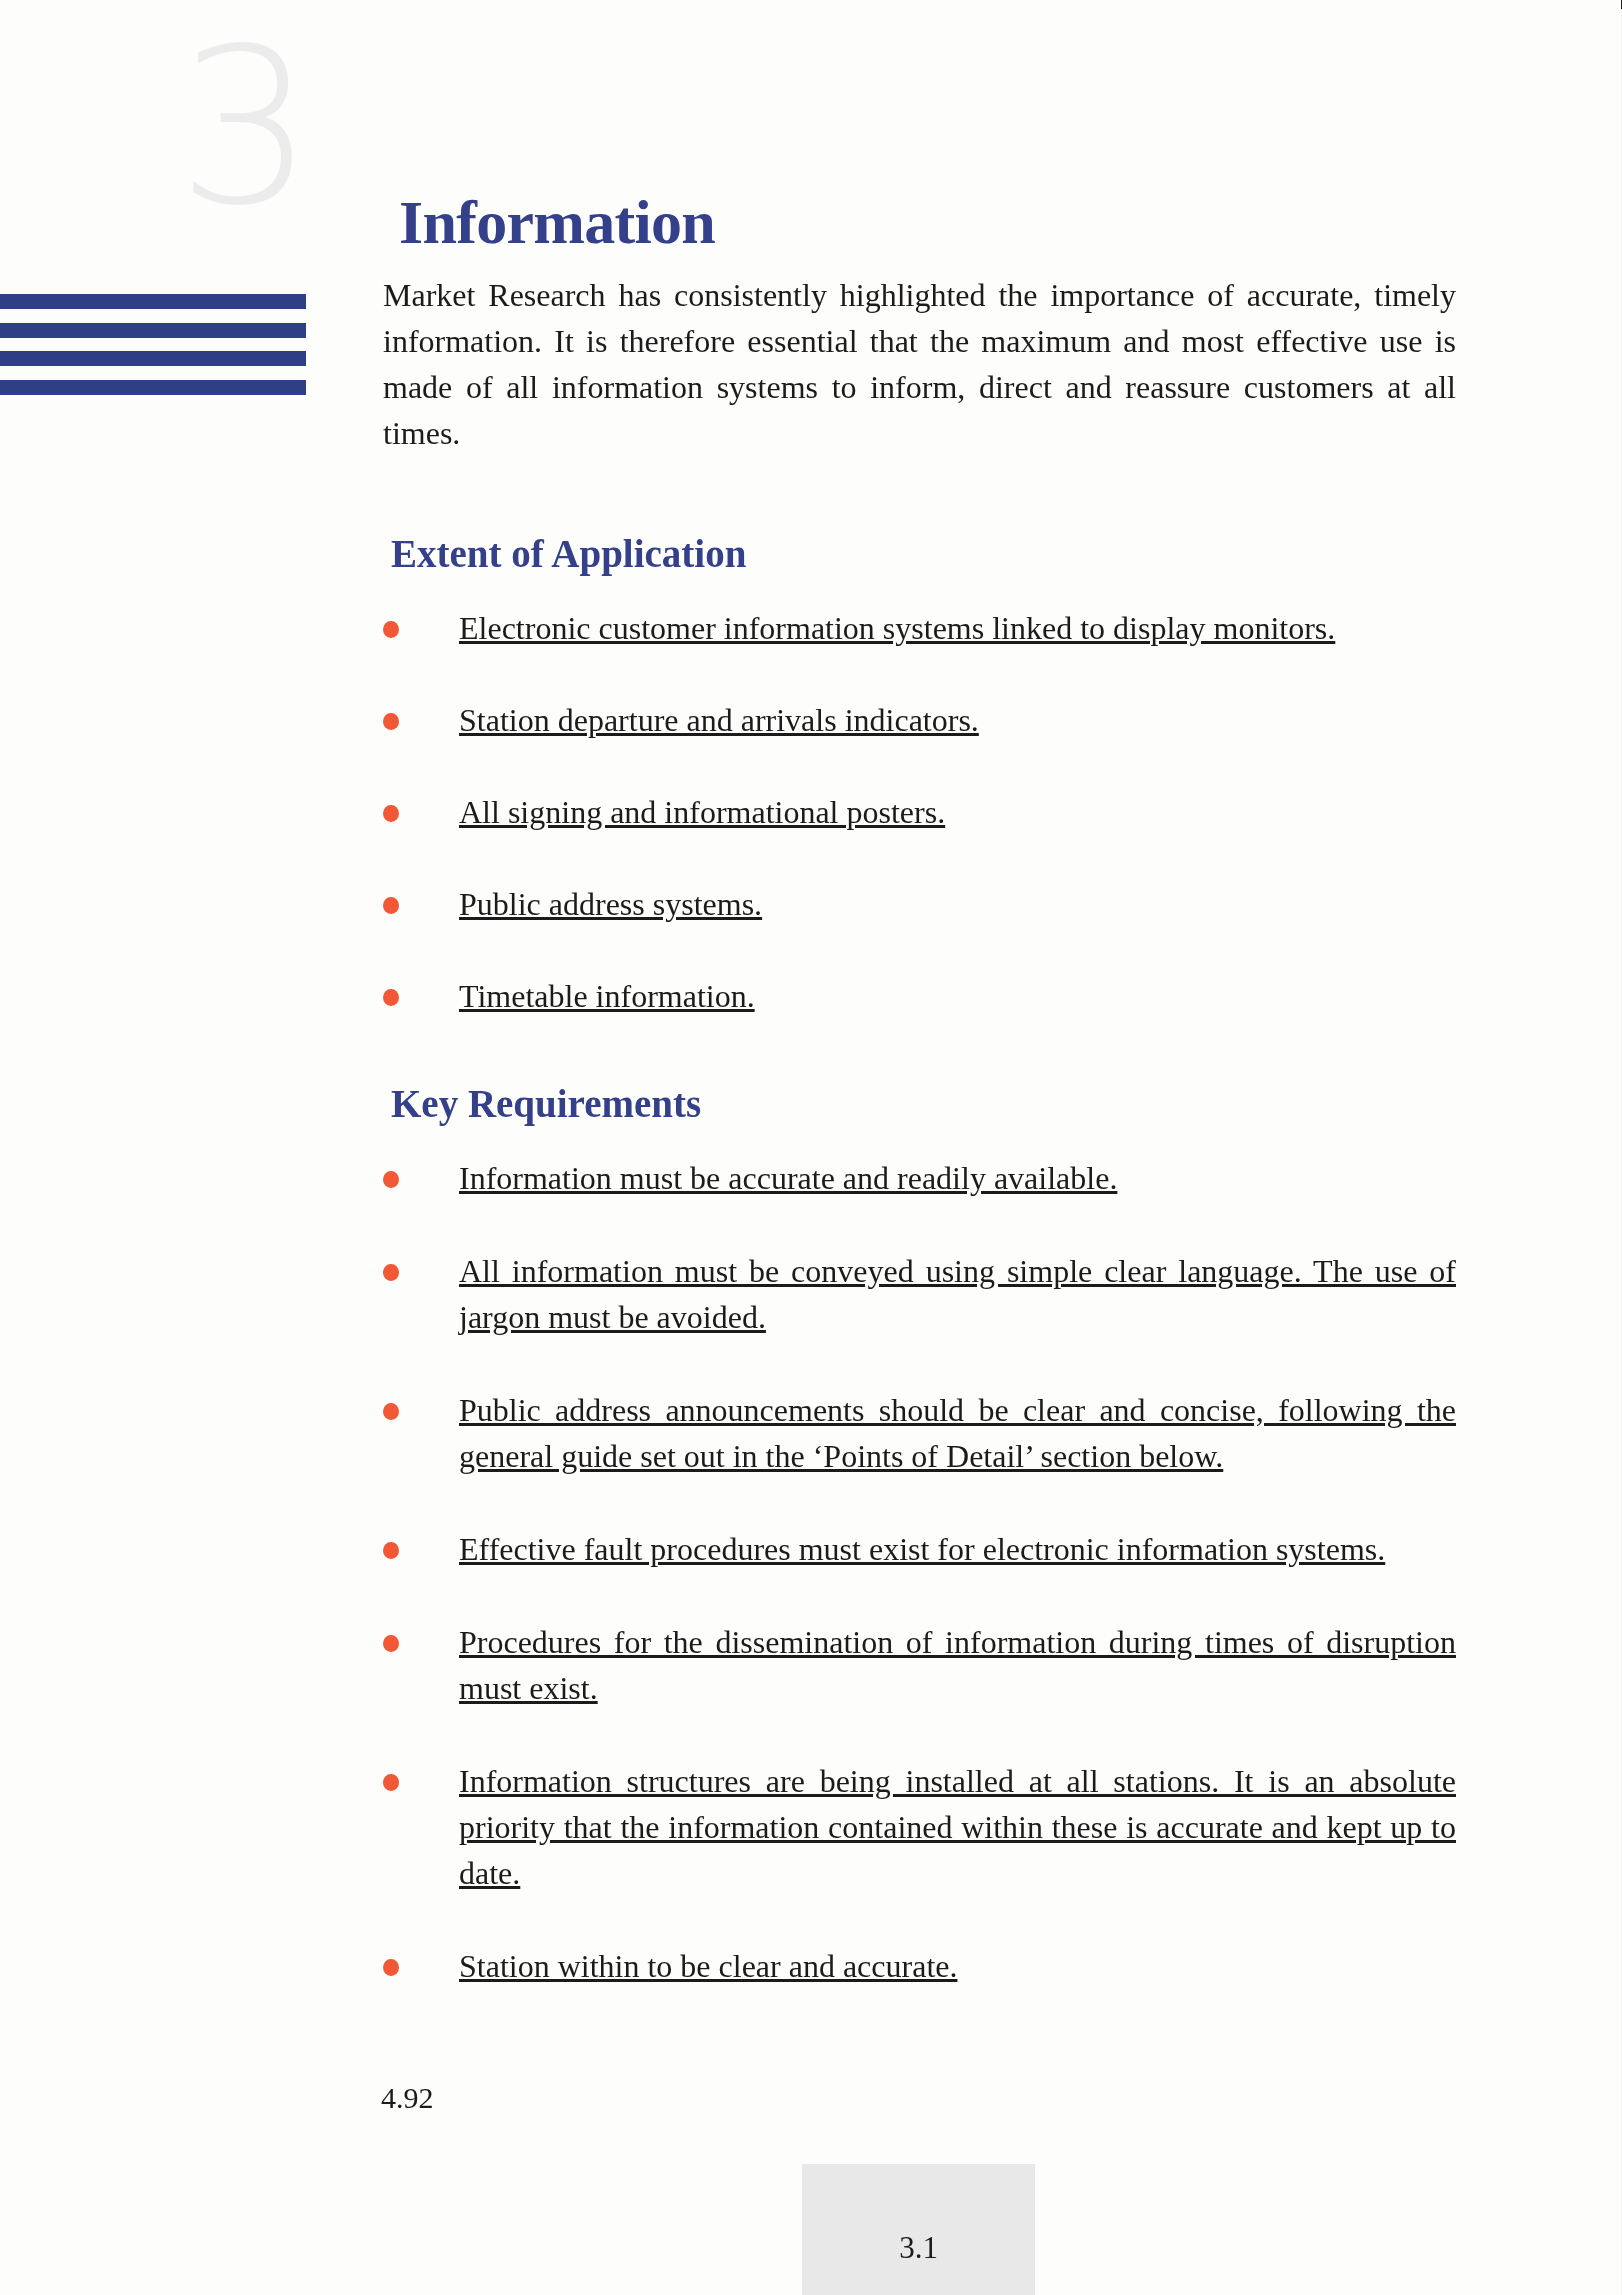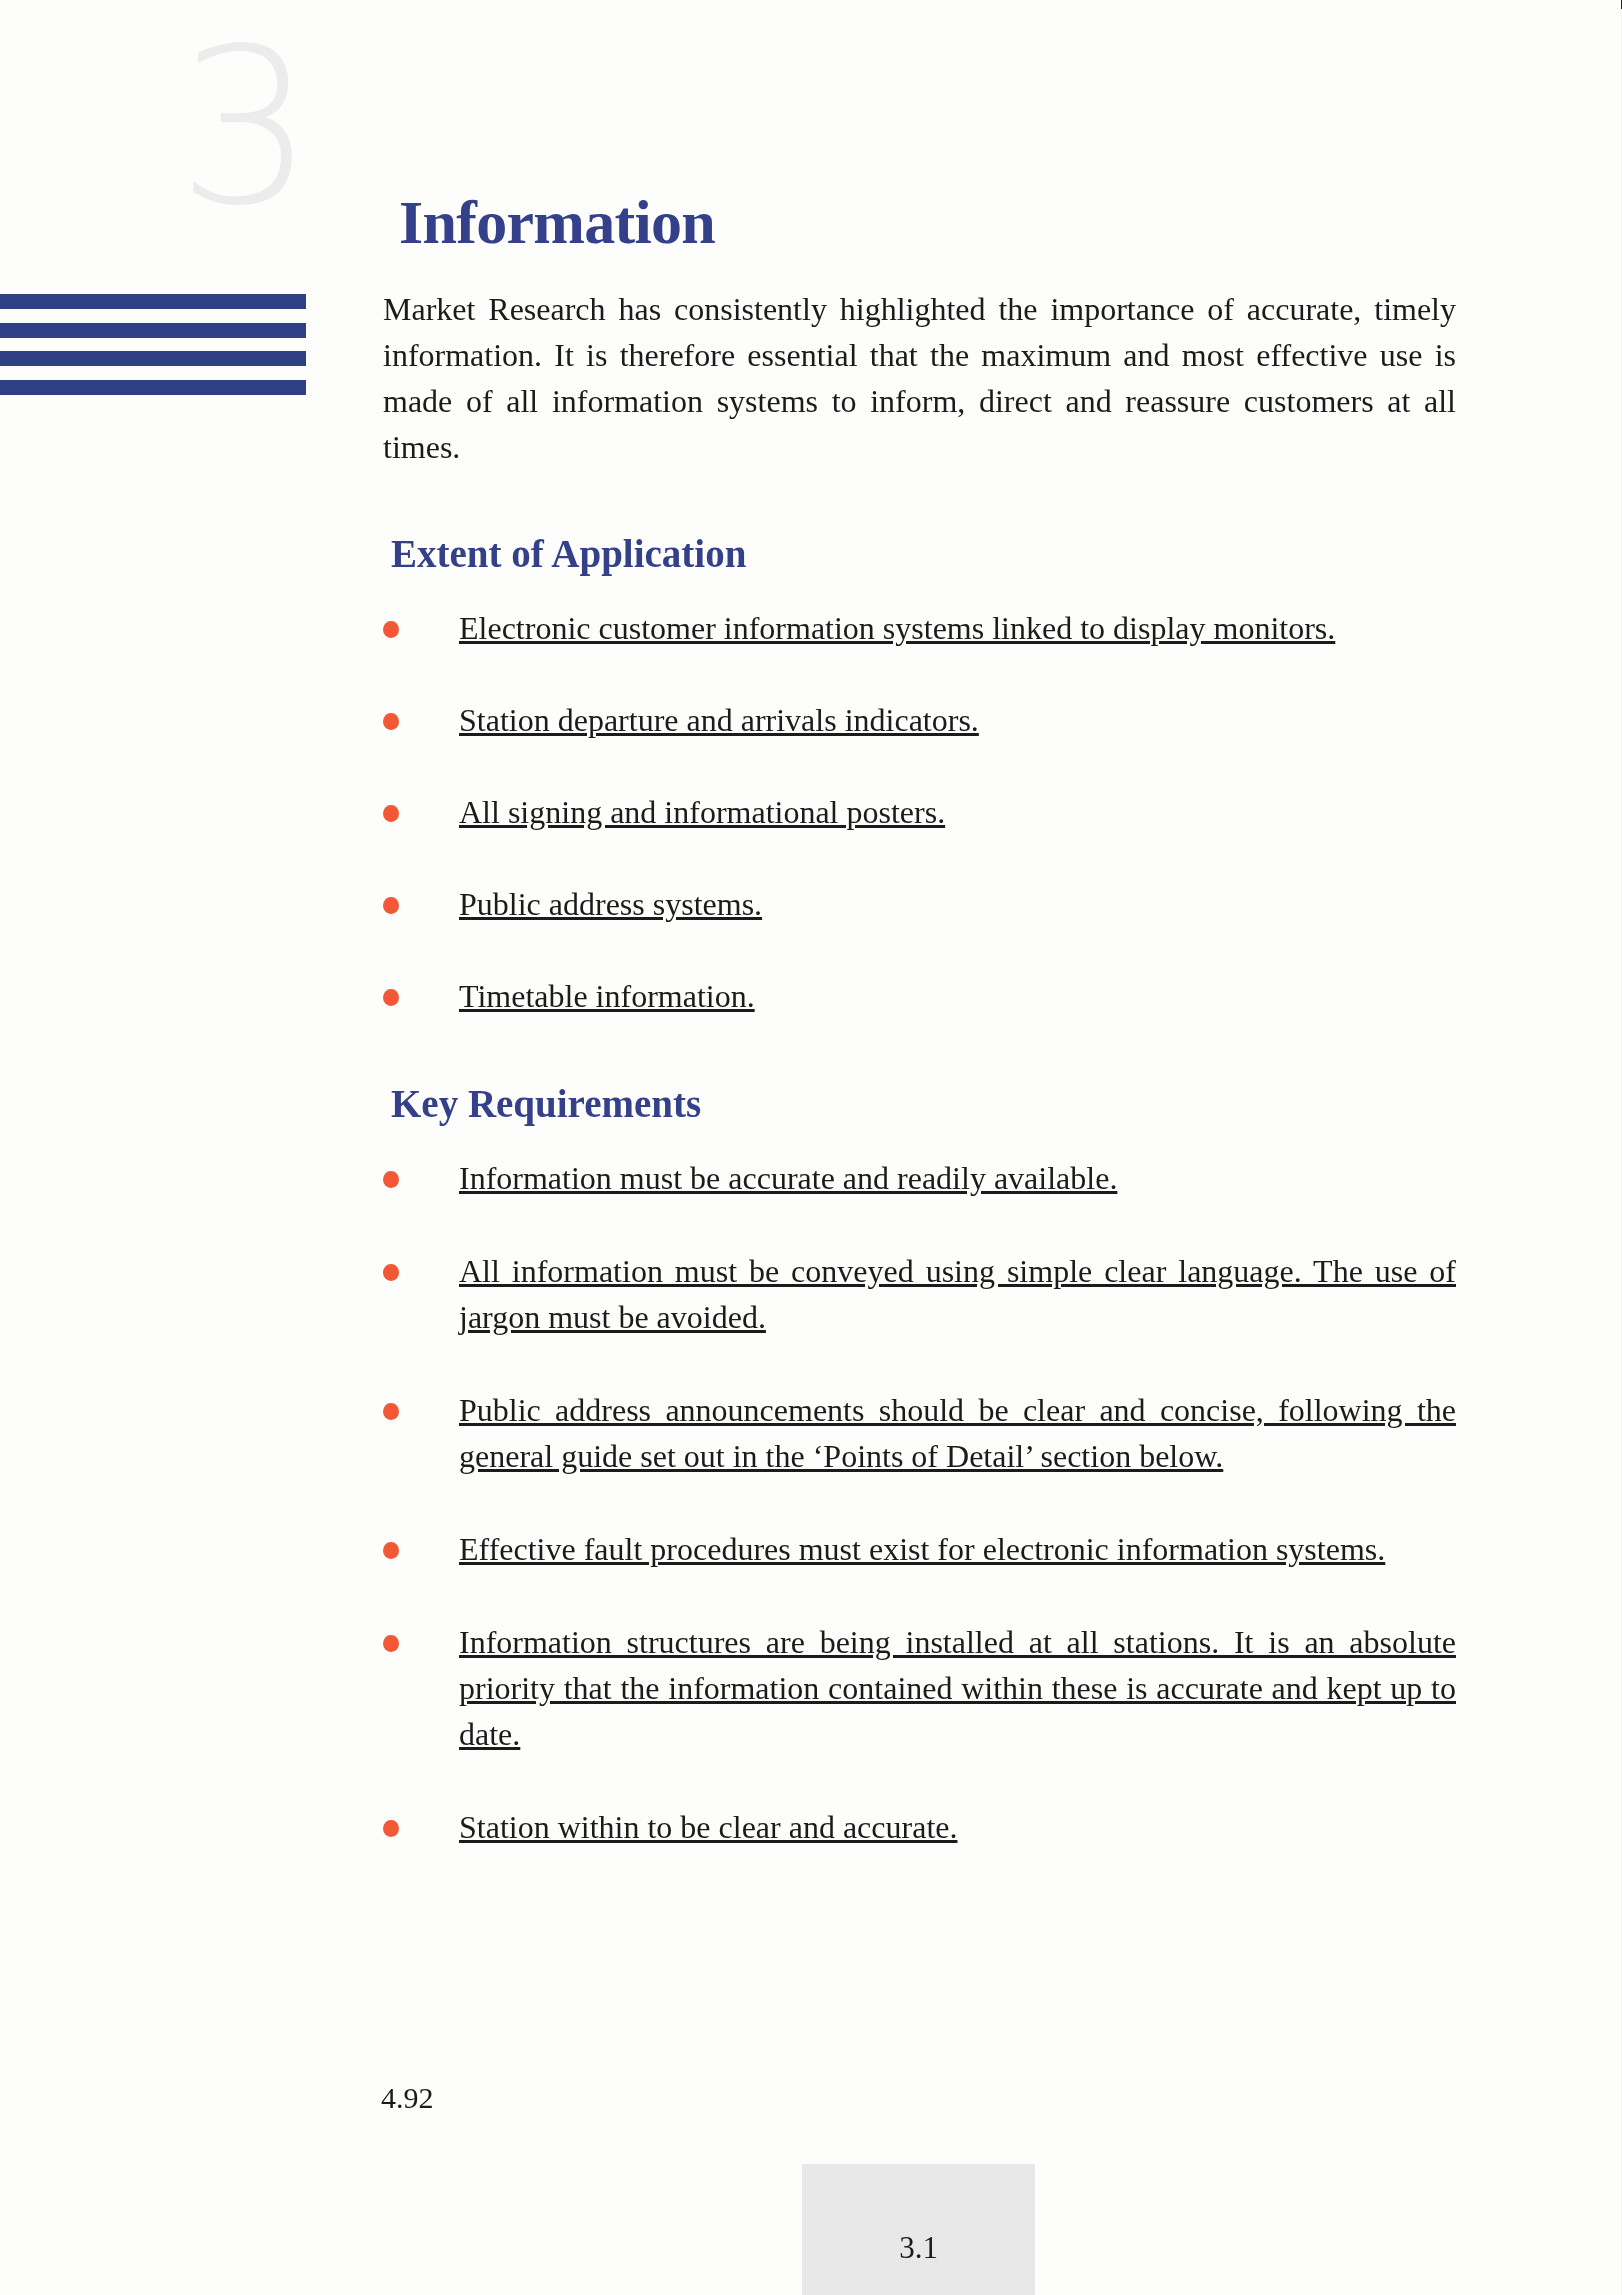--- a/index.html
+++ b/index.html
@@ -20,21 +20,21 @@
   }
   .stripes { position: absolute; left: 0; top: 294px; width: 306px; }
   .stripe { height: 15px; background: #2f3f86; margin-bottom: 13.7px; }
 
   .title {
     position: absolute; left: 383px; top: 171px;
     font-size: 62px; font-weight: bold; color: #34408a; margin: 16px;
     letter-spacing: -0.7px;
   }
   .intro {
-    position: absolute; left: 383px; top: 286px; width: 1073px;
+    position: absolute; left: 383px; top: 272px; width: 1073px;
     font-size: 32px; line-height: 46px; text-align: justify; margin: 0;
   }
   .section-heading {
     position: absolute; left: 383px;
     font-size: 39px; font-weight: bold; color: #34408a; margin: 8px;
   }
   .h-extent { top: 523px; }
   .h-key { top: 1073px; }
 
   .bullet-list { position: absolute; left: 383px; width: 1073px; margin: 0; padding: 0; list-style: none; text-decoration: underline; }
@@ -82,20 +82,21 @@
   <li><span class="bullet-dot"></span><span>Public address systems.</span></li>
   <li><span class="bullet-dot"></span><span>Timetable information.</span></li>
 </ul>
 
 <h2 class="section-heading h-key">Key Requirements</h2>
 <ul class="bullet-list key-list">
   <li><span class="bullet-dot"></span><span>Information must be accurate and readily available.</span></li>
   <li><span class="bullet-dot"></span><span>All information must be conveyed using simple clear language. The use of jargon must be avoided.</span></li>
   <li><span class="bullet-dot"></span><span>Public address announcements should be clear and concise, following the general guide set out in the ‘Points of Detail’ section below.</span></li>
   <li><span class="bullet-dot"></span><span>Effective fault procedures must exist for electronic information systems.</span></li>
+  <li><span class="bullet-dot"></span><span>Procedures for the dissemination of information during times of disruption must exist.</span></li>
   <li><span class="bullet-dot"></span><span>Information structures are being installed at all stations. It is an absolute priority that the information contained within these is accurate and kept up to date.</span></li>
   <li><span class="bullet-dot"></span><span>Station within to be clear and accurate.</span></li>
 </ul>
 
 <div class="date-code">4.92</div>
 <div class="page-tab">
   <span>3.1</span>
 </div>
 
 

